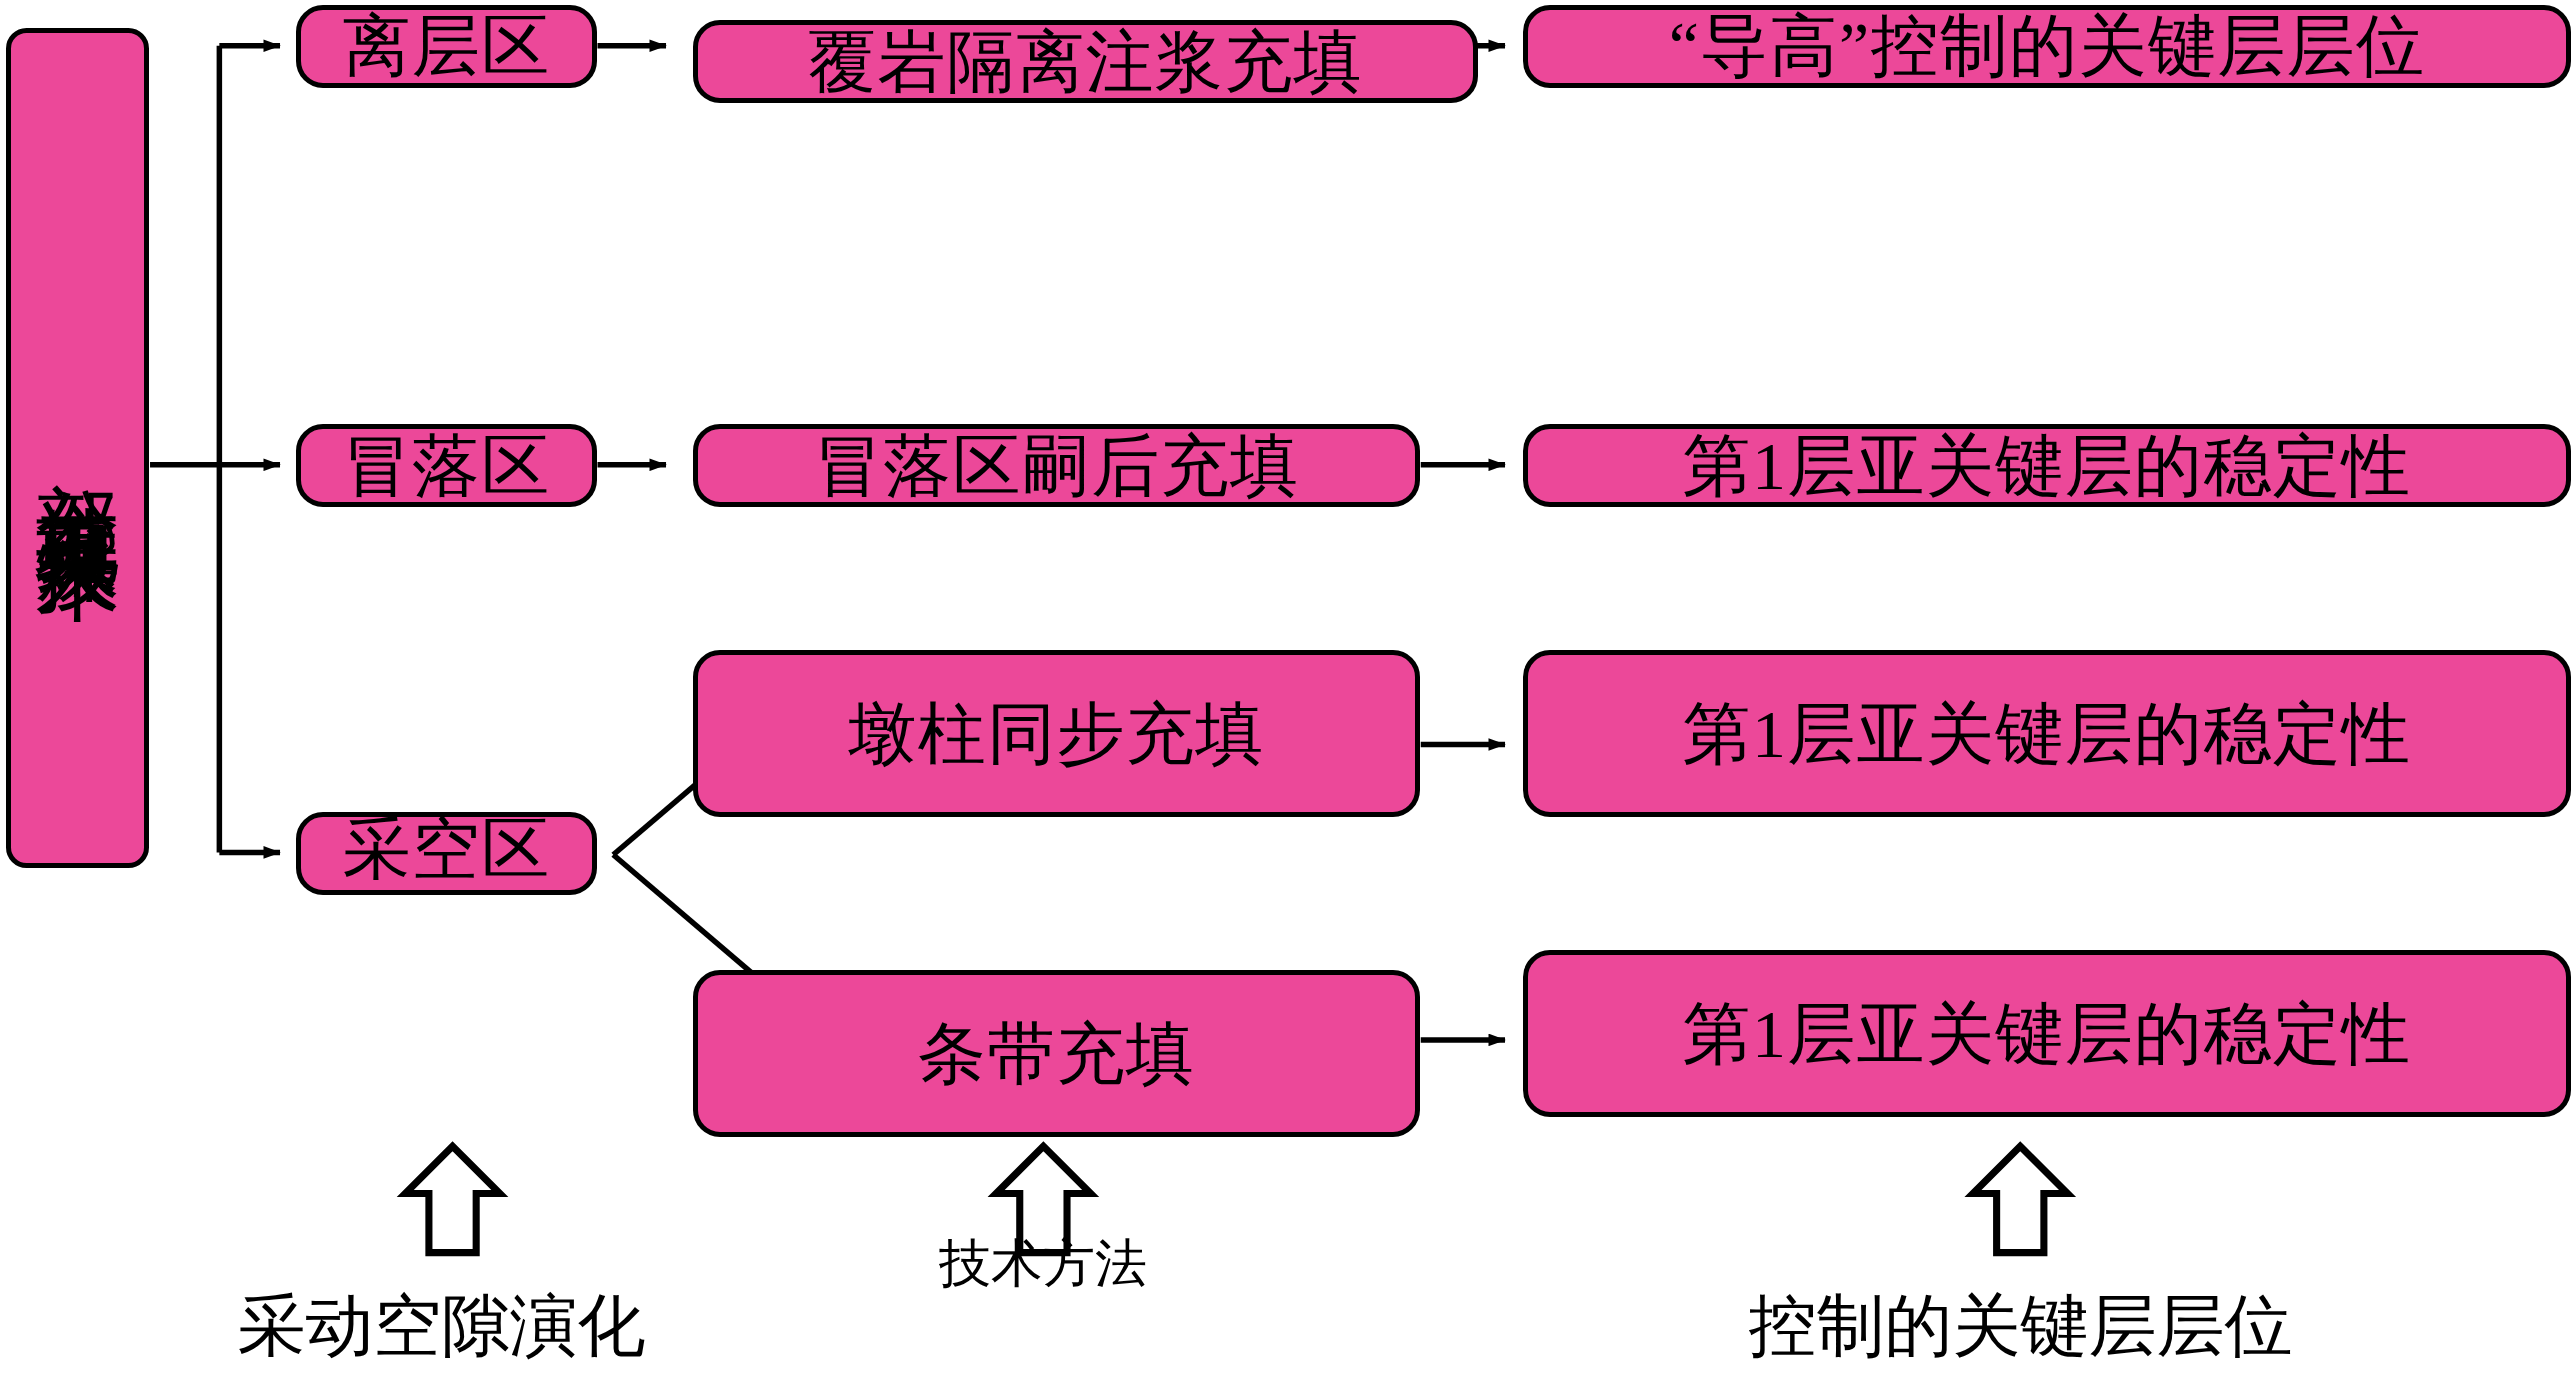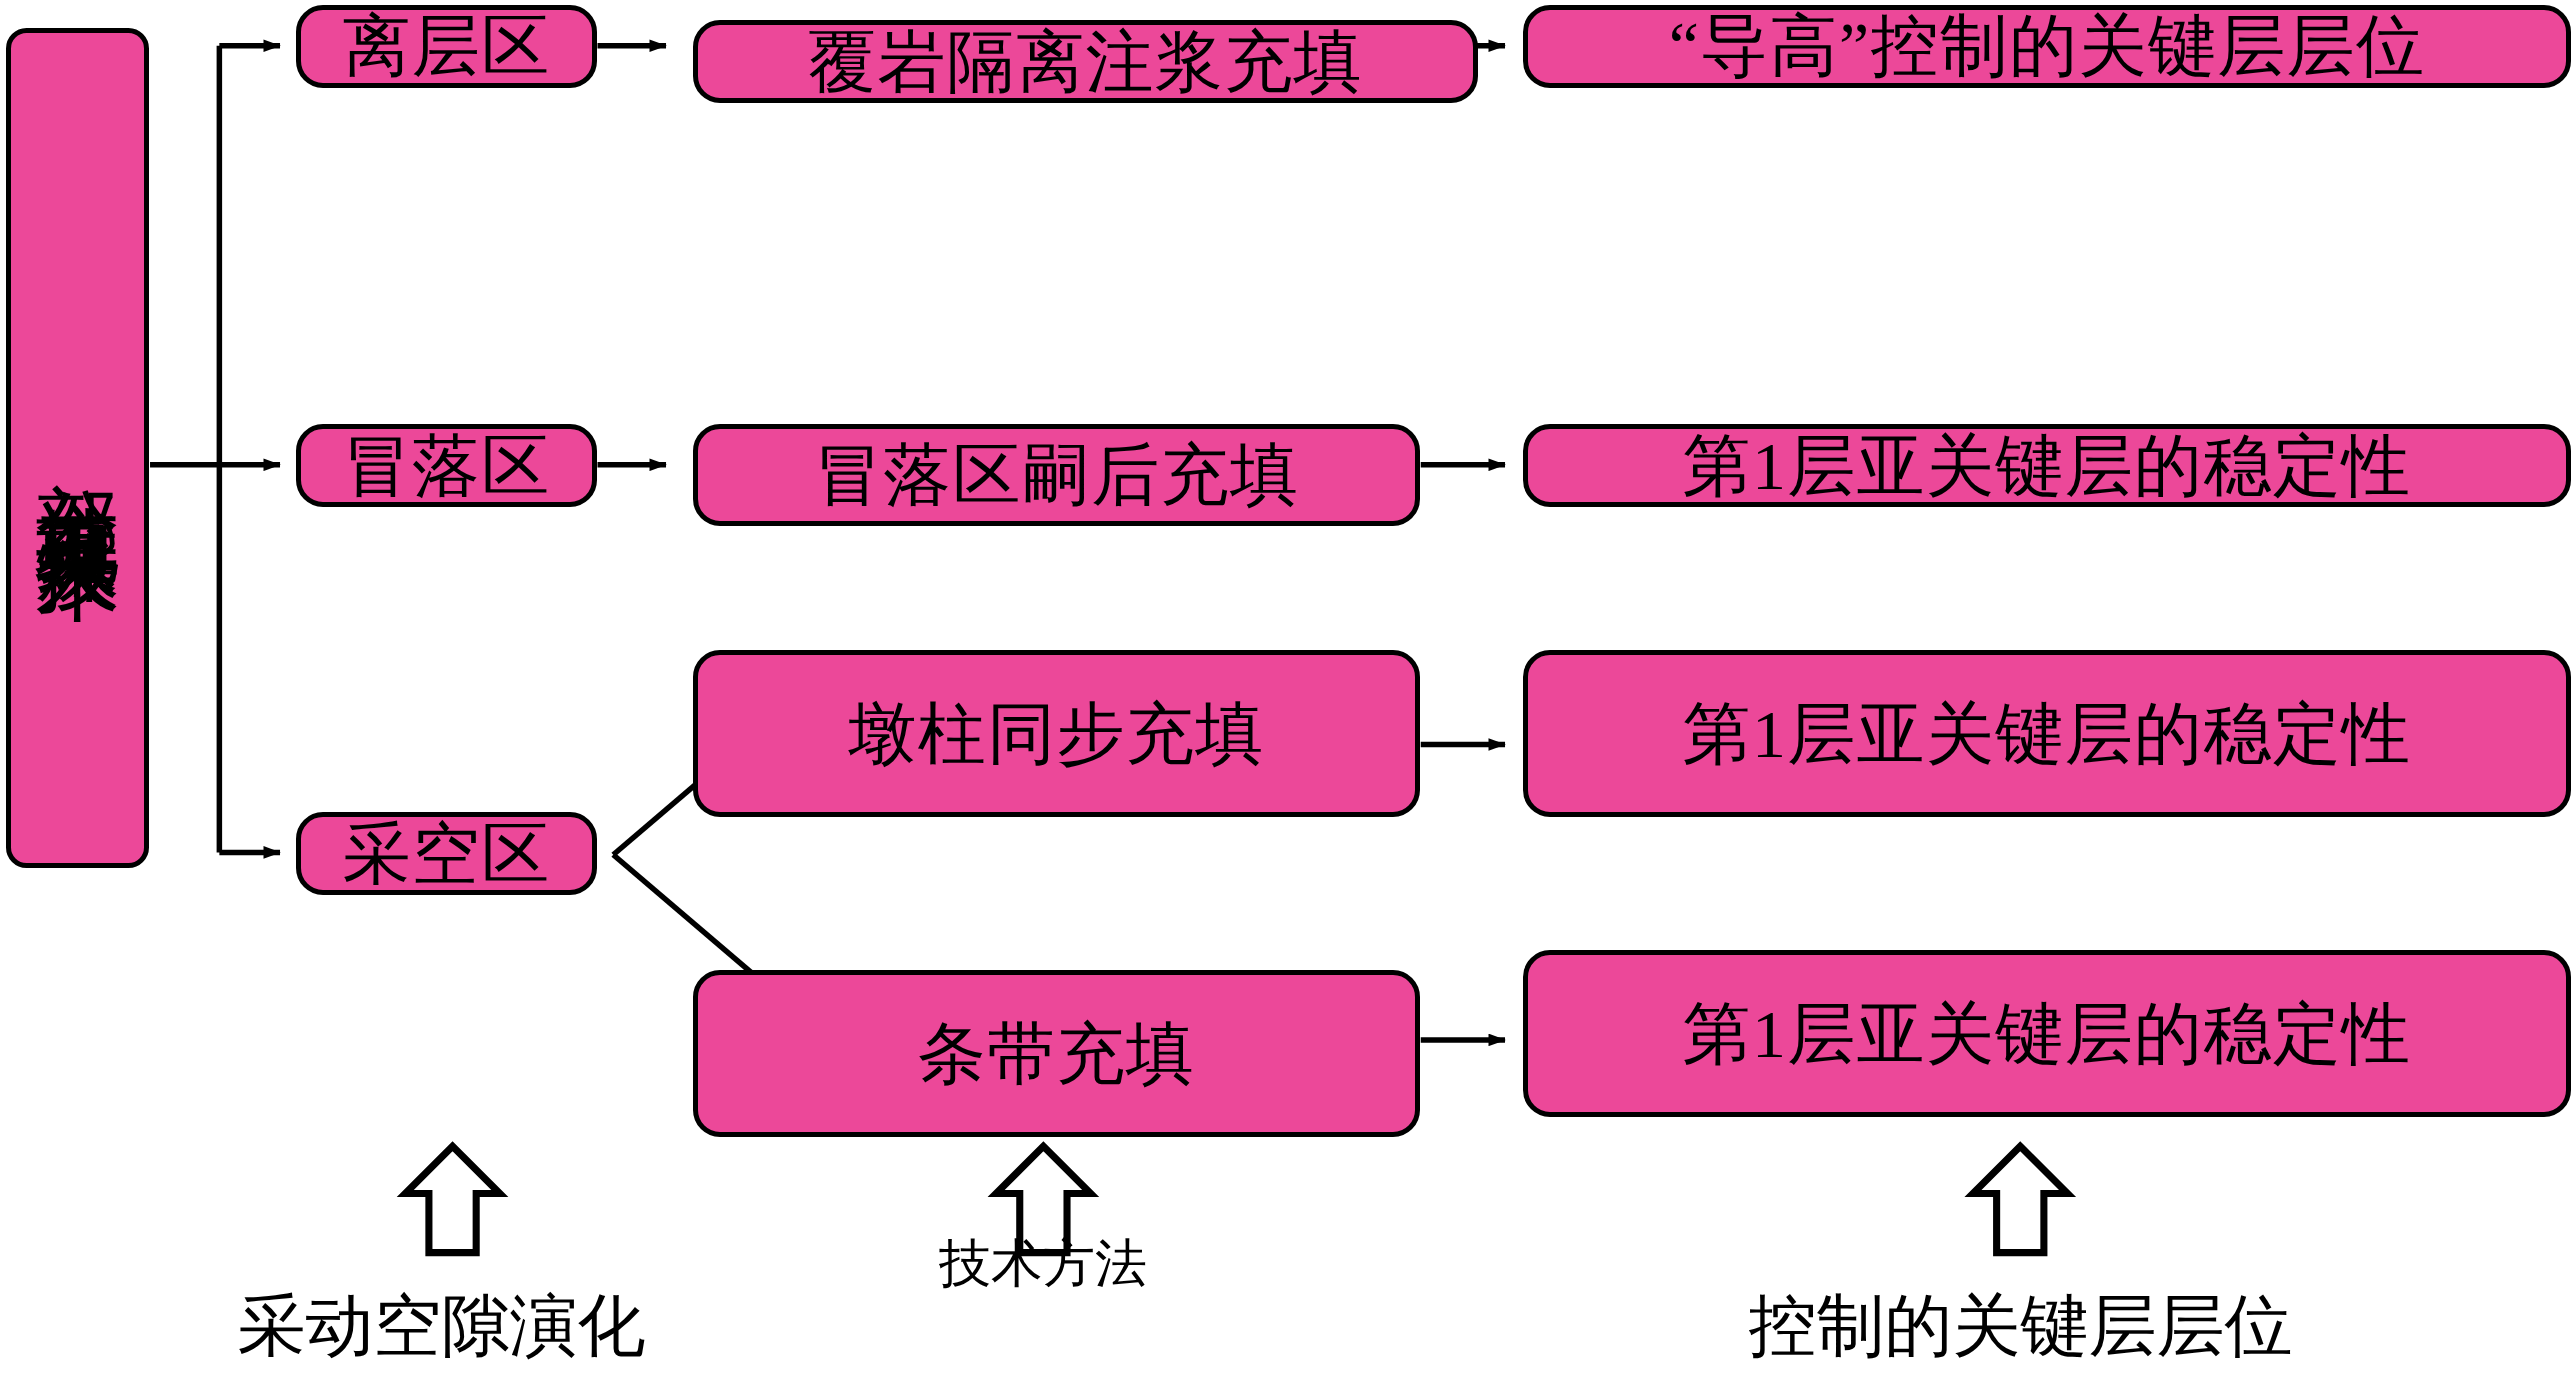--- a/index.html
+++ b/index.html
@@ -137,28 +137,28 @@
 
   <div class="node-box" style="left:296px; top:4.7px; width:301px; height:83px;">
     <span class="node-label" style="font-size:68px;">离层区</span>
   </div>
 
   <div class="node-box" style="left:296px; top:424px; width:301px; height:83px;">
     <span class="node-label" style="font-size:68px;">冒落区</span>
   </div>
 
   <div class="node-box" style="left:296px; top:812px; width:301px; height:83px;">
-    <span class="node-label" style="font-size:68px;">采空区</span>
+    <span class="node-label" style="font-size:68px;font-family:Liberation Mono, monospace;">采空区</span>
   </div>
 
   <div class="node-box" style="left:693px; top:20px; width:785px; height:83px;">
     <span class="node-label" style="font-size:68px;">覆岩隔离注浆充填</span>
   </div>
 
-  <div class="node-box" style="left:693px; top:424px; width:727px; height:102px;">
+  <div class="node-box" style="left:693px; top:424px; width:727px; height:83px;">
     <span class="node-label" style="font-size:68px;">冒落区嗣后充填</span>
   </div>
 
   <div class="node-box" style="left:693px; top:650px; width:727px; height:167px;">
     <span class="node-label" style="font-size:68px;">墩柱同步充填</span>
   </div>
 
   <div class="node-box" style="left:693px; top:970px; width:727px; height:167px;">
     <span class="node-label" style="font-size:68px;">条带充填</span>
   </div>

